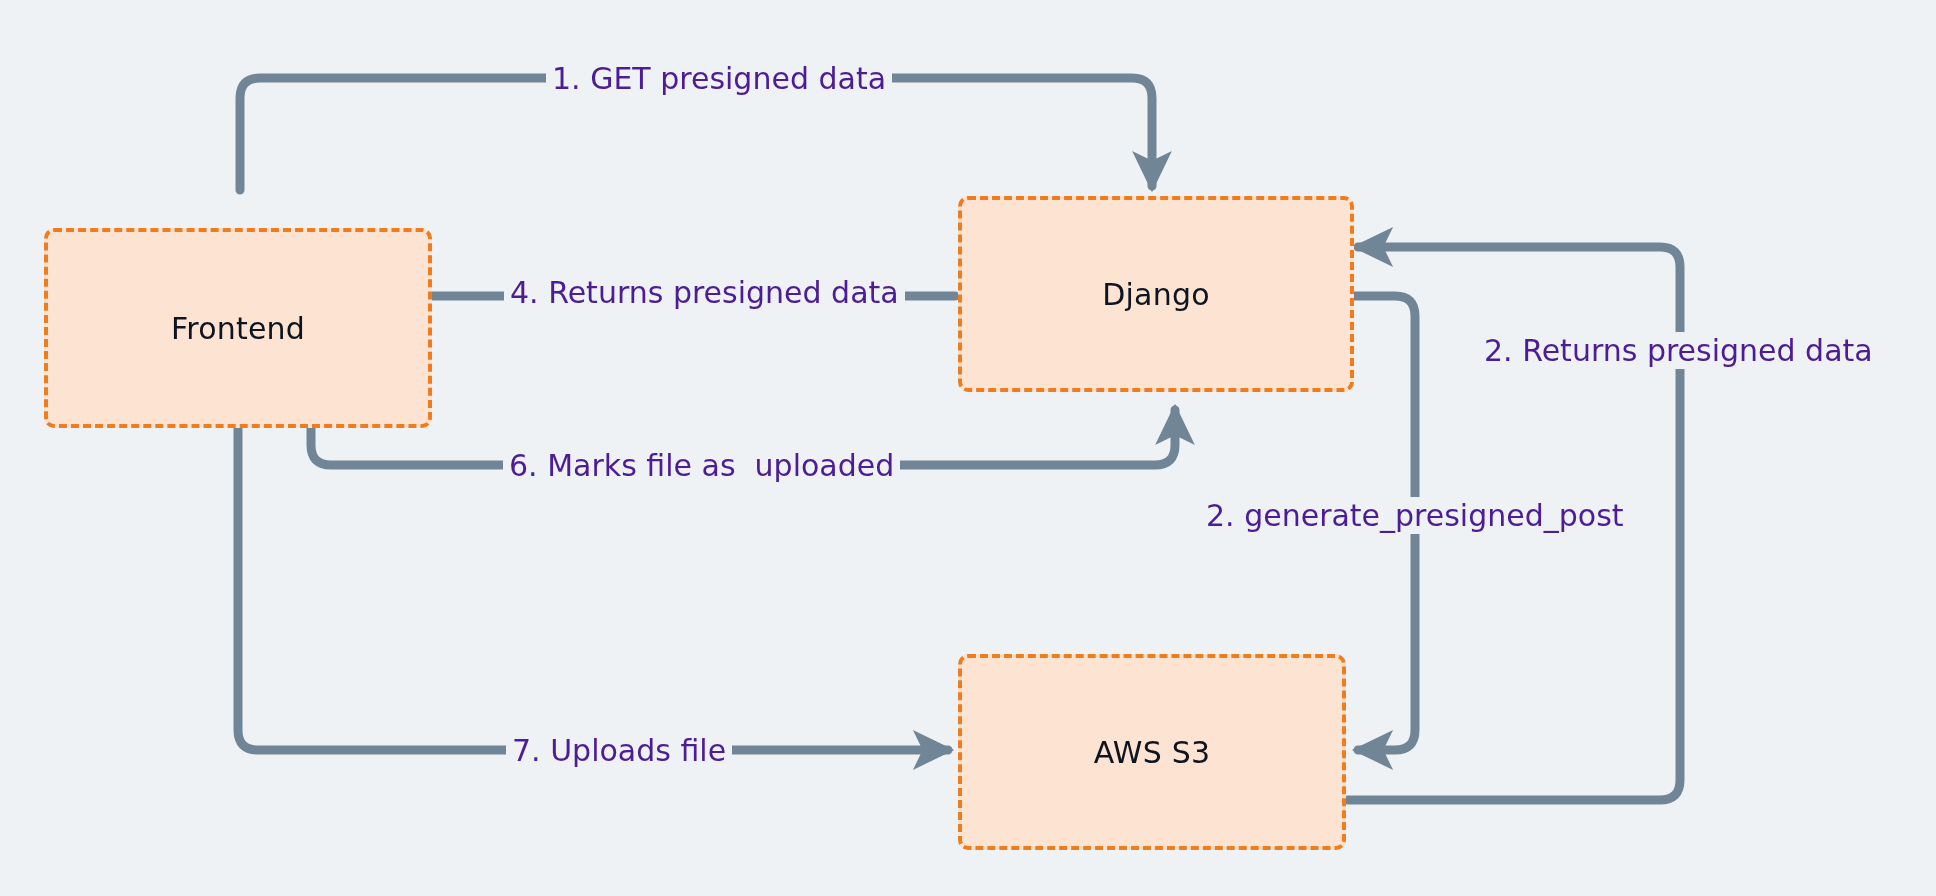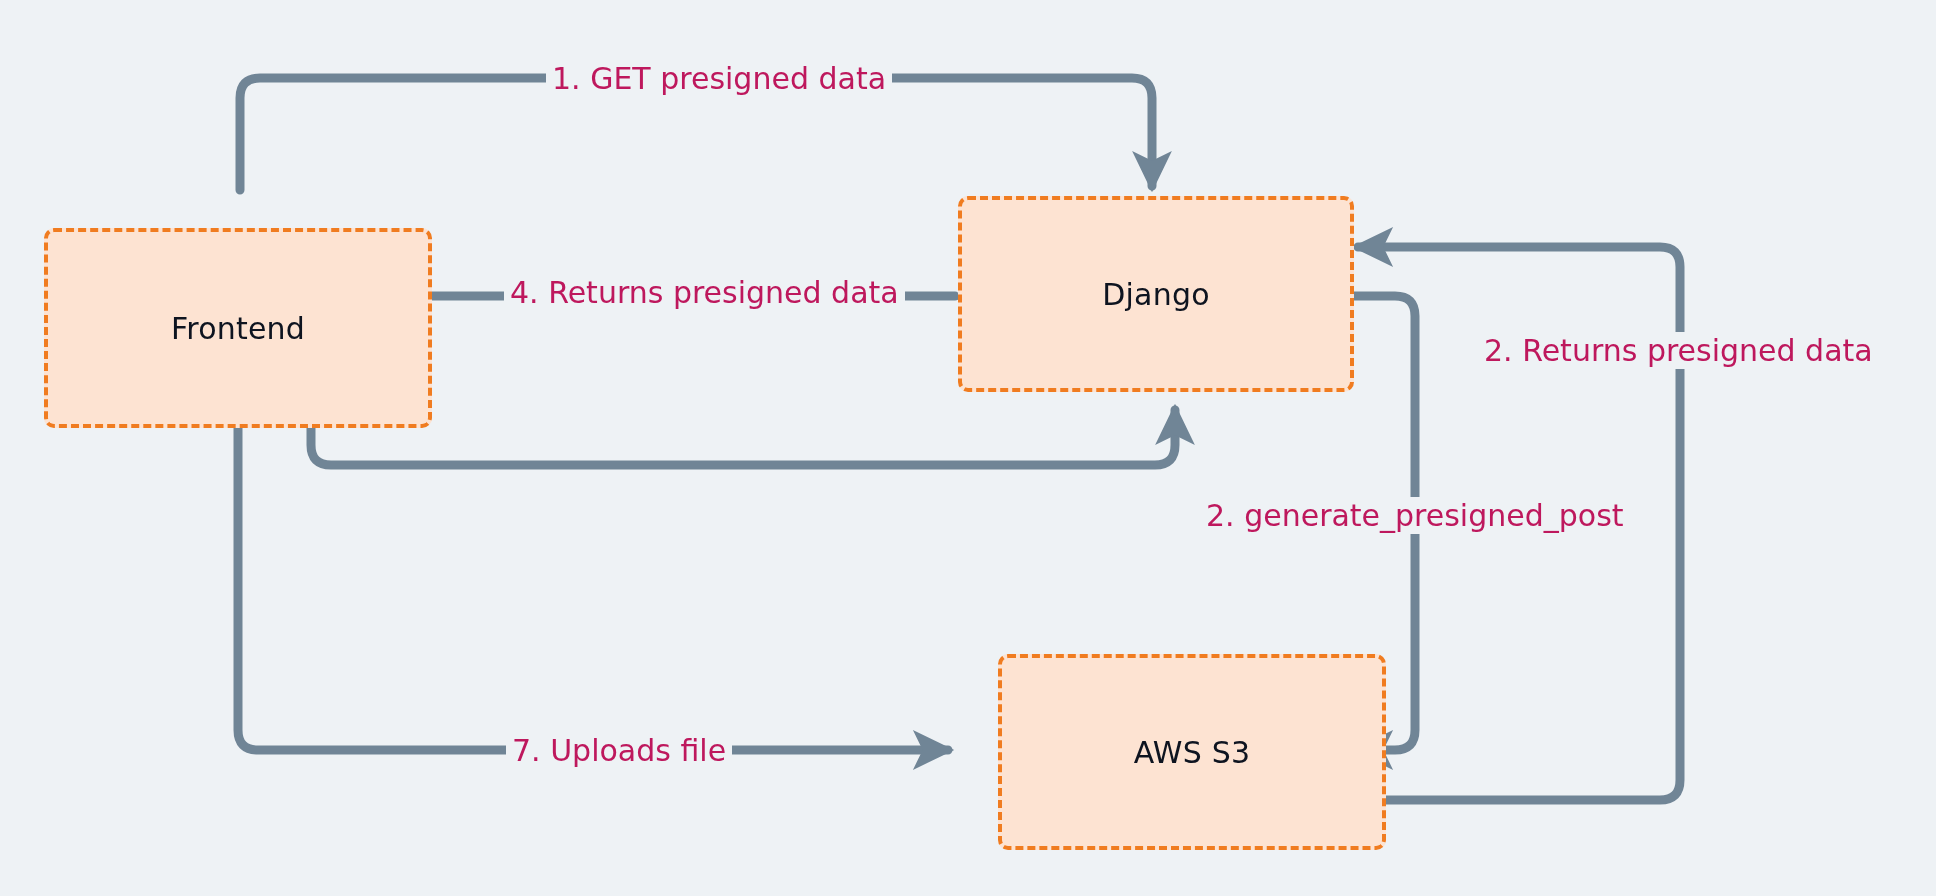--- a/index.html
+++ b/index.html
@@ -40,21 +40,21 @@
   .node-label {
     font-size: 30px;
     color: #0e1420;
     font-family: "DejaVu Sans", "Liberation Sans", sans-serif;
     letter-spacing: 0.2px;
     white-space: pre;
   }
   .edge-label {
     position: absolute;
     font-size: 30px;
-    color: #be185d;
+    color: #4c1d95;
     font-family: "DejaVu Sans", "Liberation Sans", sans-serif;
     white-space: pre;
     background: #eef2f5;
     line-height: 1.1;
     padding: 2px 6px;
   }
 </style>
 </head>
 <body>
 
@@ -81,28 +81,29 @@
   </svg>
 
   <div class="node" style="left:44px; top:192px; width:388px; height:200px;margin-top:36px;">
     <span class="node-label">Frontend</span>
   </div>
 
   <div class="node" style="left:958px; top:196px; width:396px; height:196px;">
     <span class="node-label">Django</span>
   </div>
 
-  <div class="node" style="left:958px; top:654px; width:388px; height:196px;margin-left:40px;">
+  <div class="node" style="left:958px; top:654px; width:388px; height:196px;">
     <span class="node-label">AWS S3</span>
   </div>
 
   <div class="edge-label" style="left:546px; top:60px;">1. GET presigned data</div>
 
   <div class="edge-label" style="left:1200px; top:497px;">2. generate_presigned_post</div>
 
   <div class="edge-label" style="left:1478px; top:332px;">2. Returns presigned data</div>
 
   <div class="edge-label" style="left:504px; top:274px;">4. Returns presigned data</div>
 
   <div class="edge-label" style="left:506px; top:732px;">7. Uploads file</div>
 
+  <div class="edge-label" style="left:503px; top:447px;">6. Marks file as  uploaded</div>
 
 </div>
 
 </body></html>

